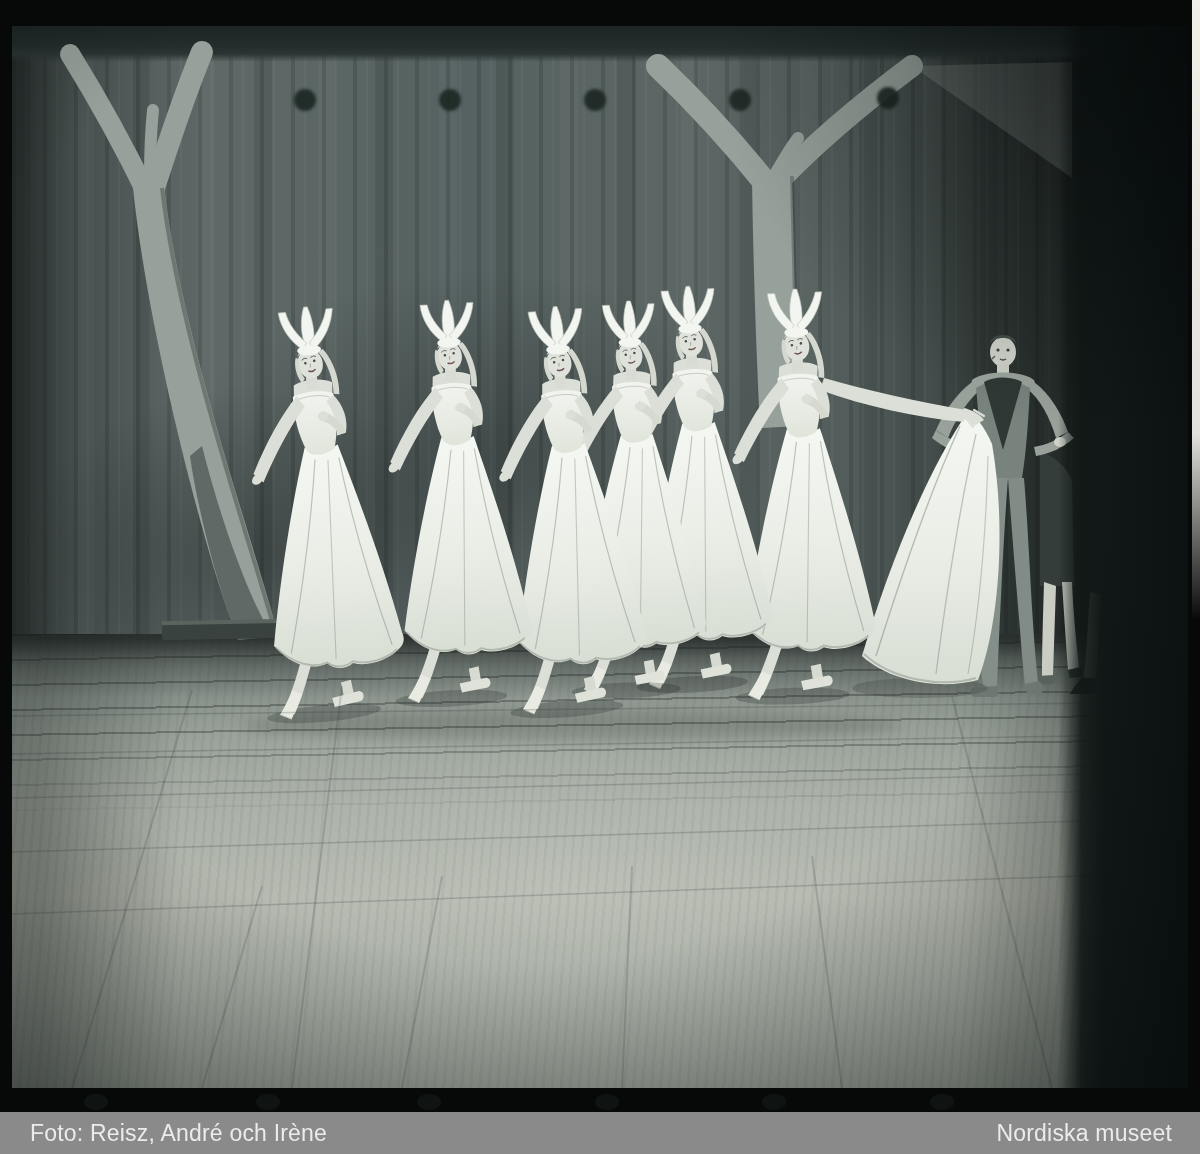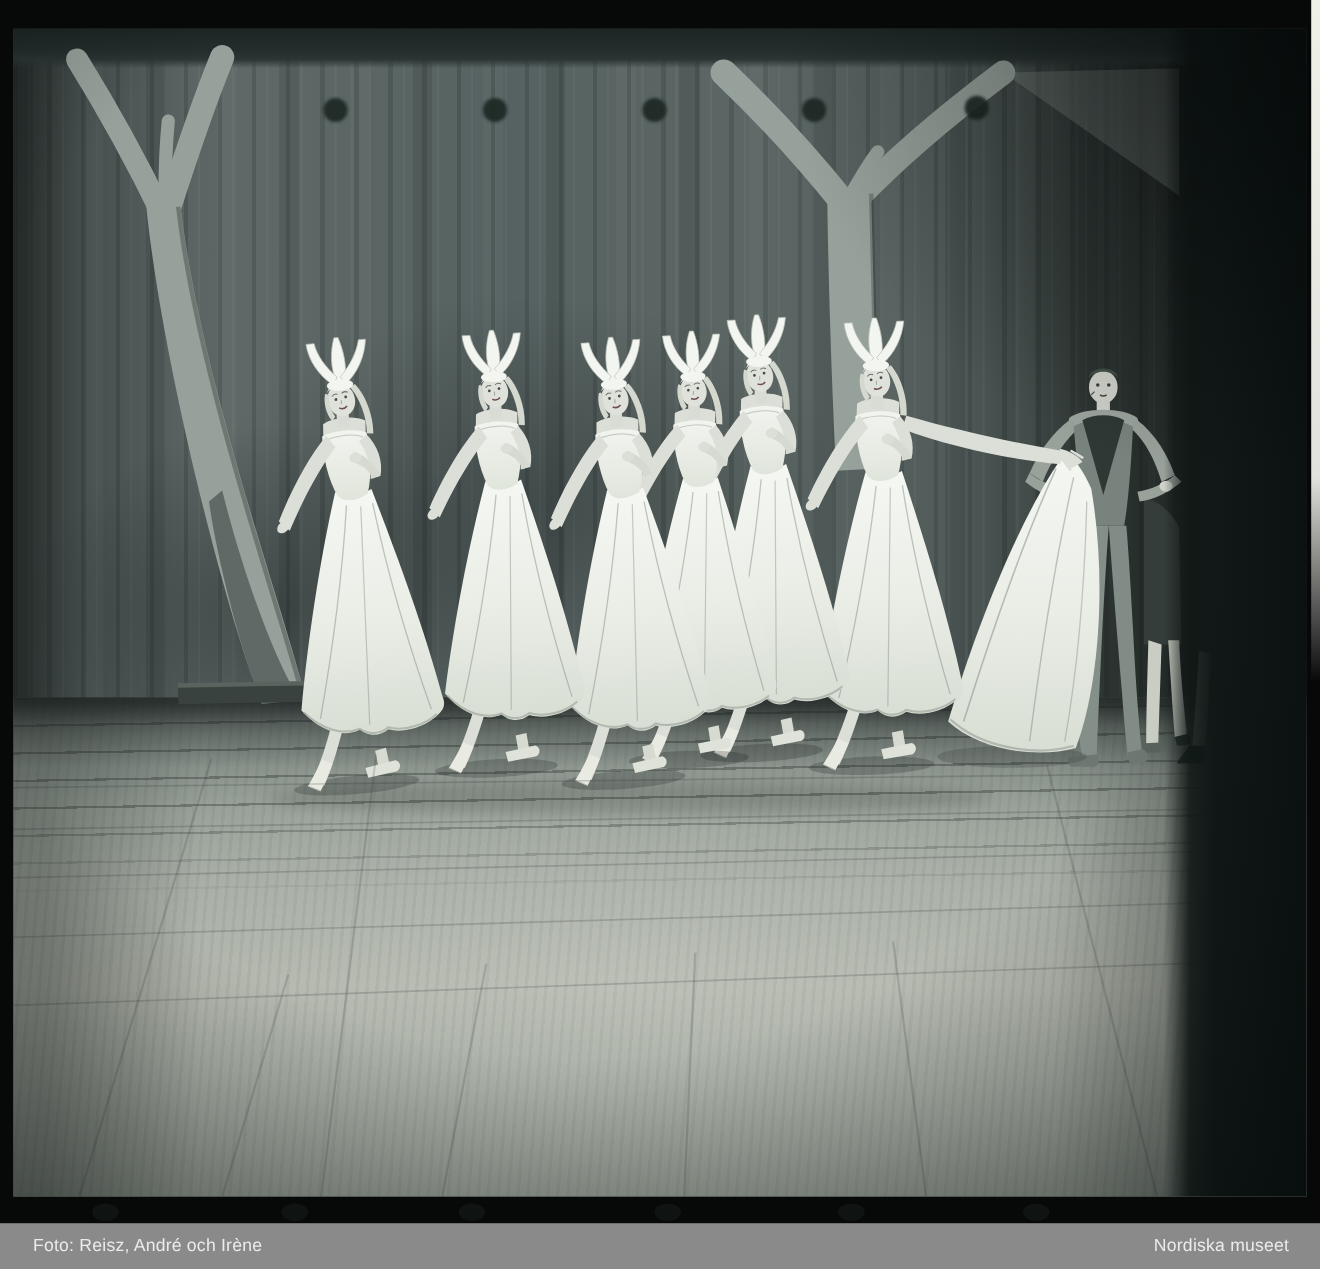--- a/index.html
+++ b/index.html
@@ -42,21 +42,21 @@
 
   .floor-planks{position:absolute;left:0;top:608px;width:1176px;height:185px;
     background:repeating-linear-gradient(179deg,rgba(22,28,26,.30) 0 2px,rgba(0,0,0,0) 2px 25px);
     -webkit-mask-image:linear-gradient(180deg,#000 55%,transparent 100%);
     mask-image:linear-gradient(180deg,#000 55%,transparent 100%);}
 
   .figures{position:absolute;left:0;top:0;width:1176px;height:1062px;}
 
   
   .footer{position:absolute;left:0;bottom:0;width:1200px;height:42px;background:#8a8a8a;}
-  .footer span{position:absolute;top:0;line-height:42px;font-size:16px;color:#ebebeb;
+  .footer span{position:absolute;top:0;line-height:42px;font-size:23px;color:#ebebeb;
                letter-spacing:.2px;white-space:nowrap;}
   .credit-left{left:30px;}
   .credit-right{right:28px;}
 </style>
 </head>
 <body>
 
 <div class="film">
 
   <div class="photo">

